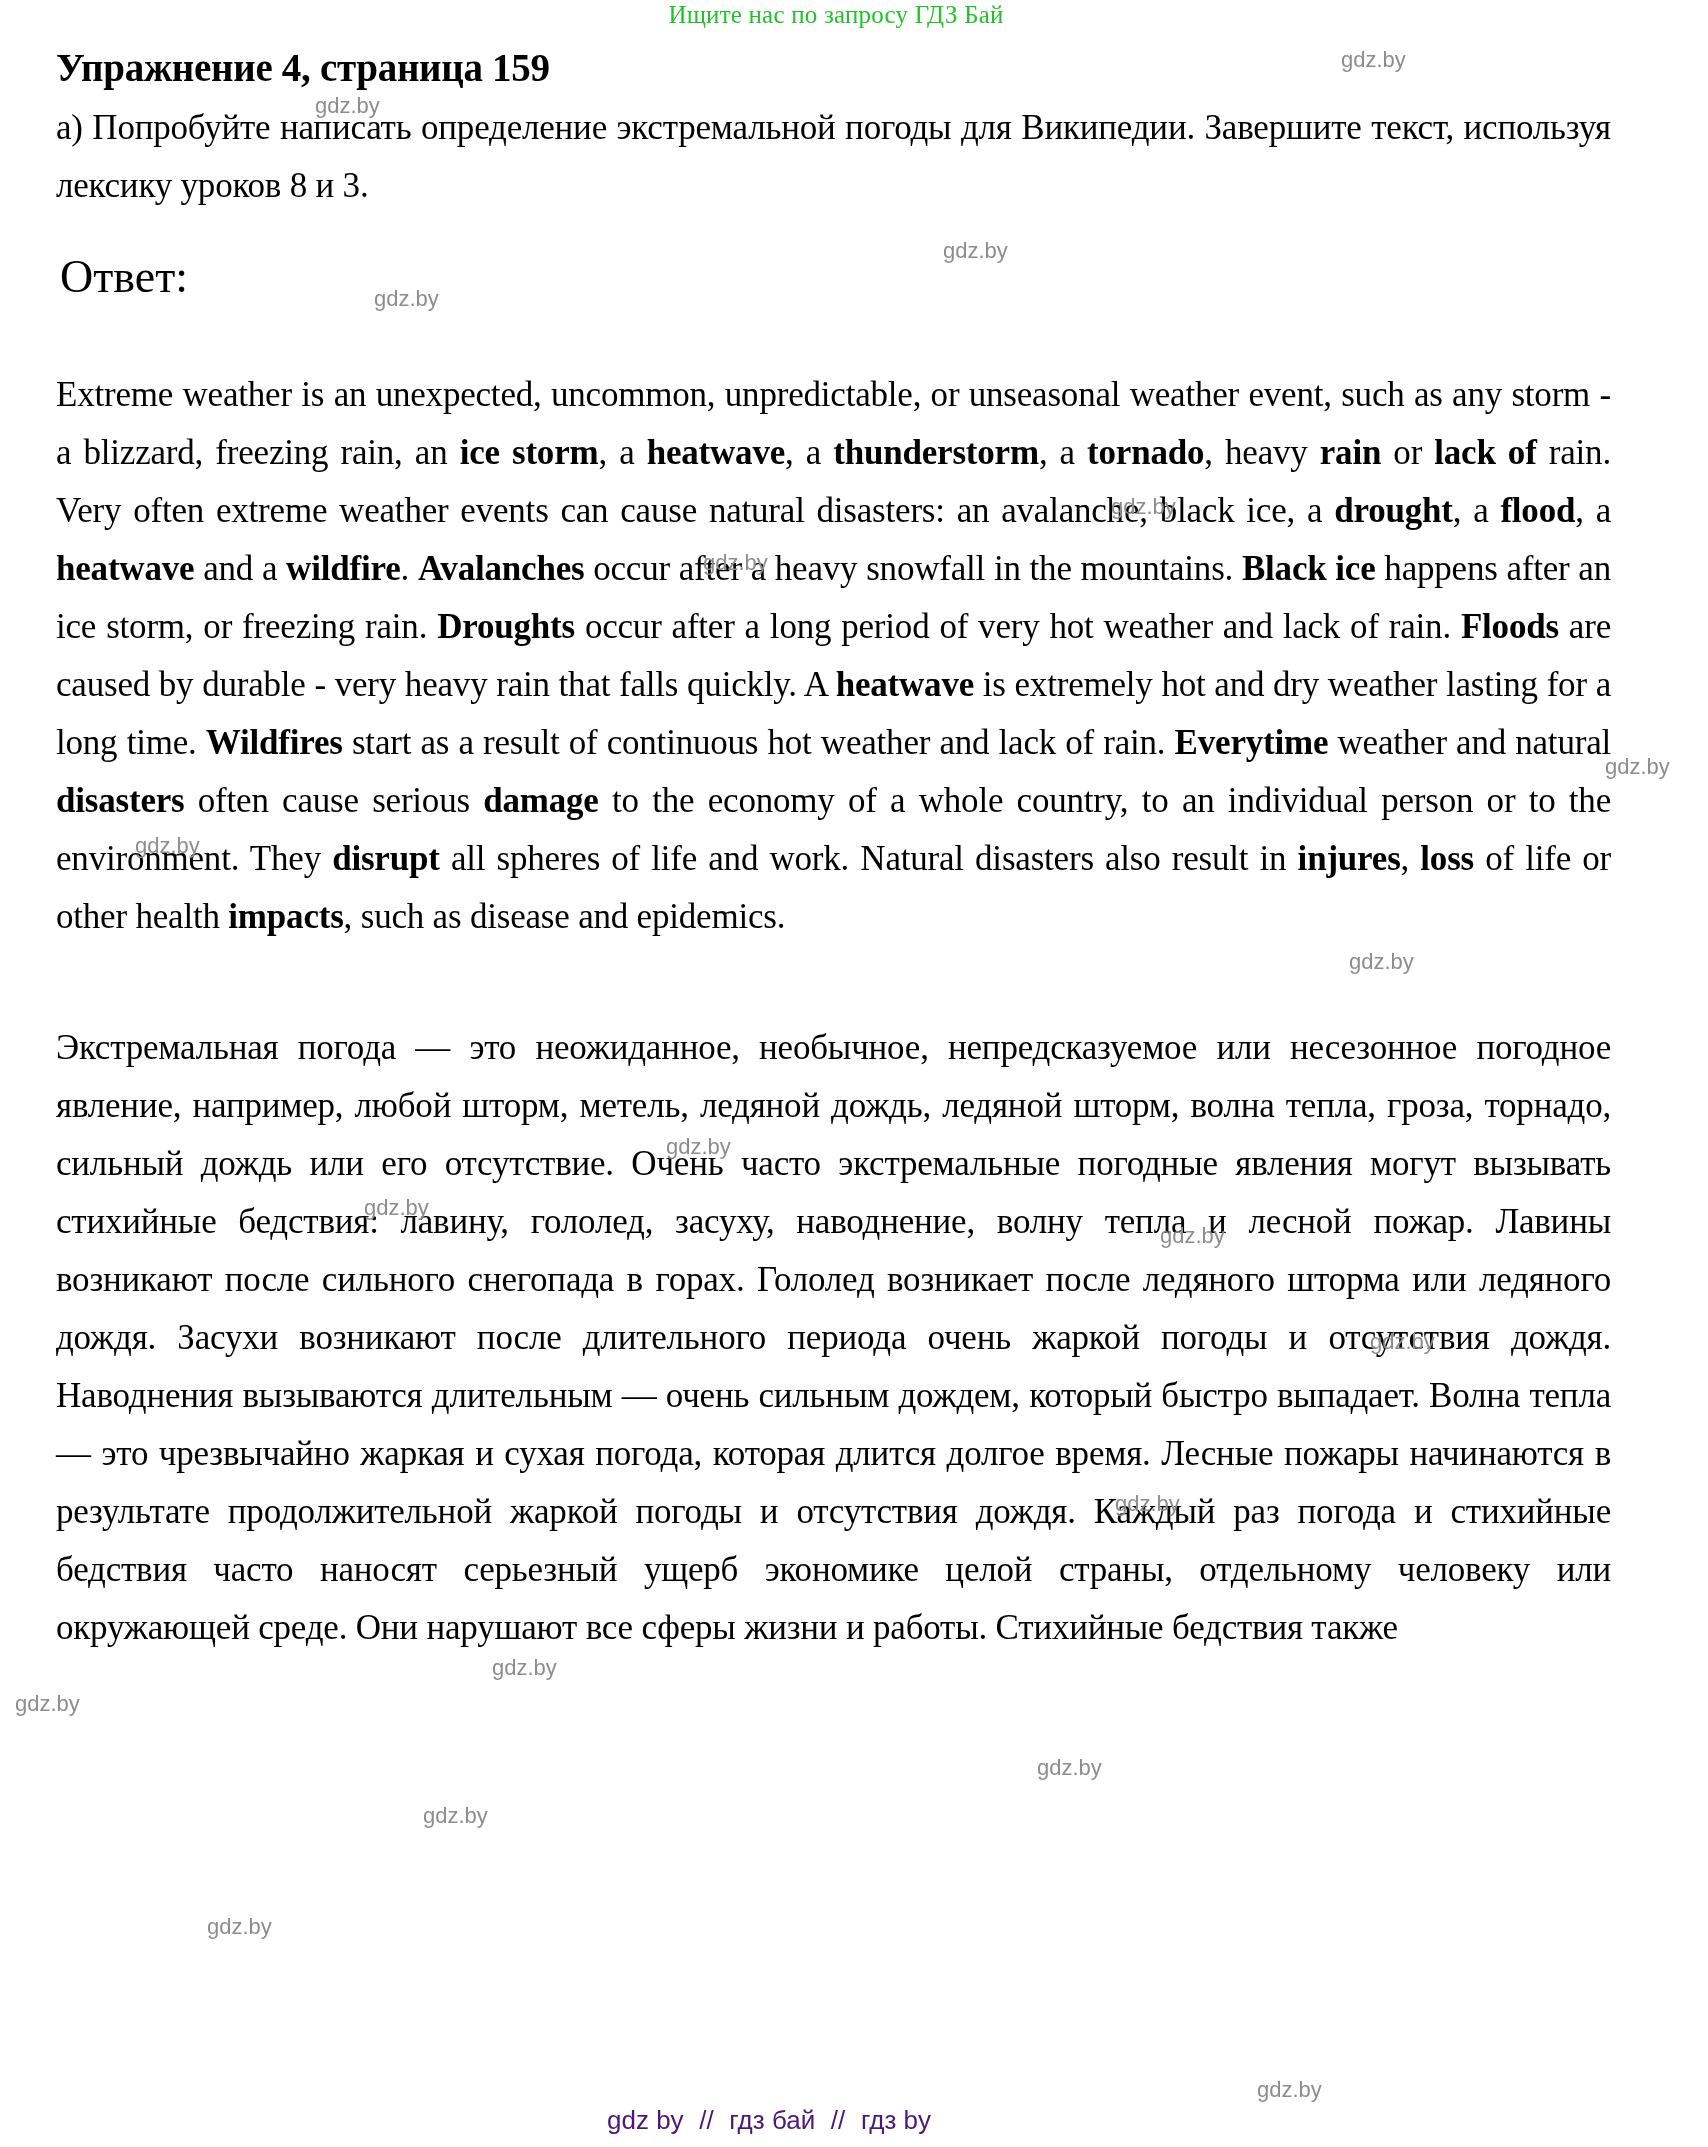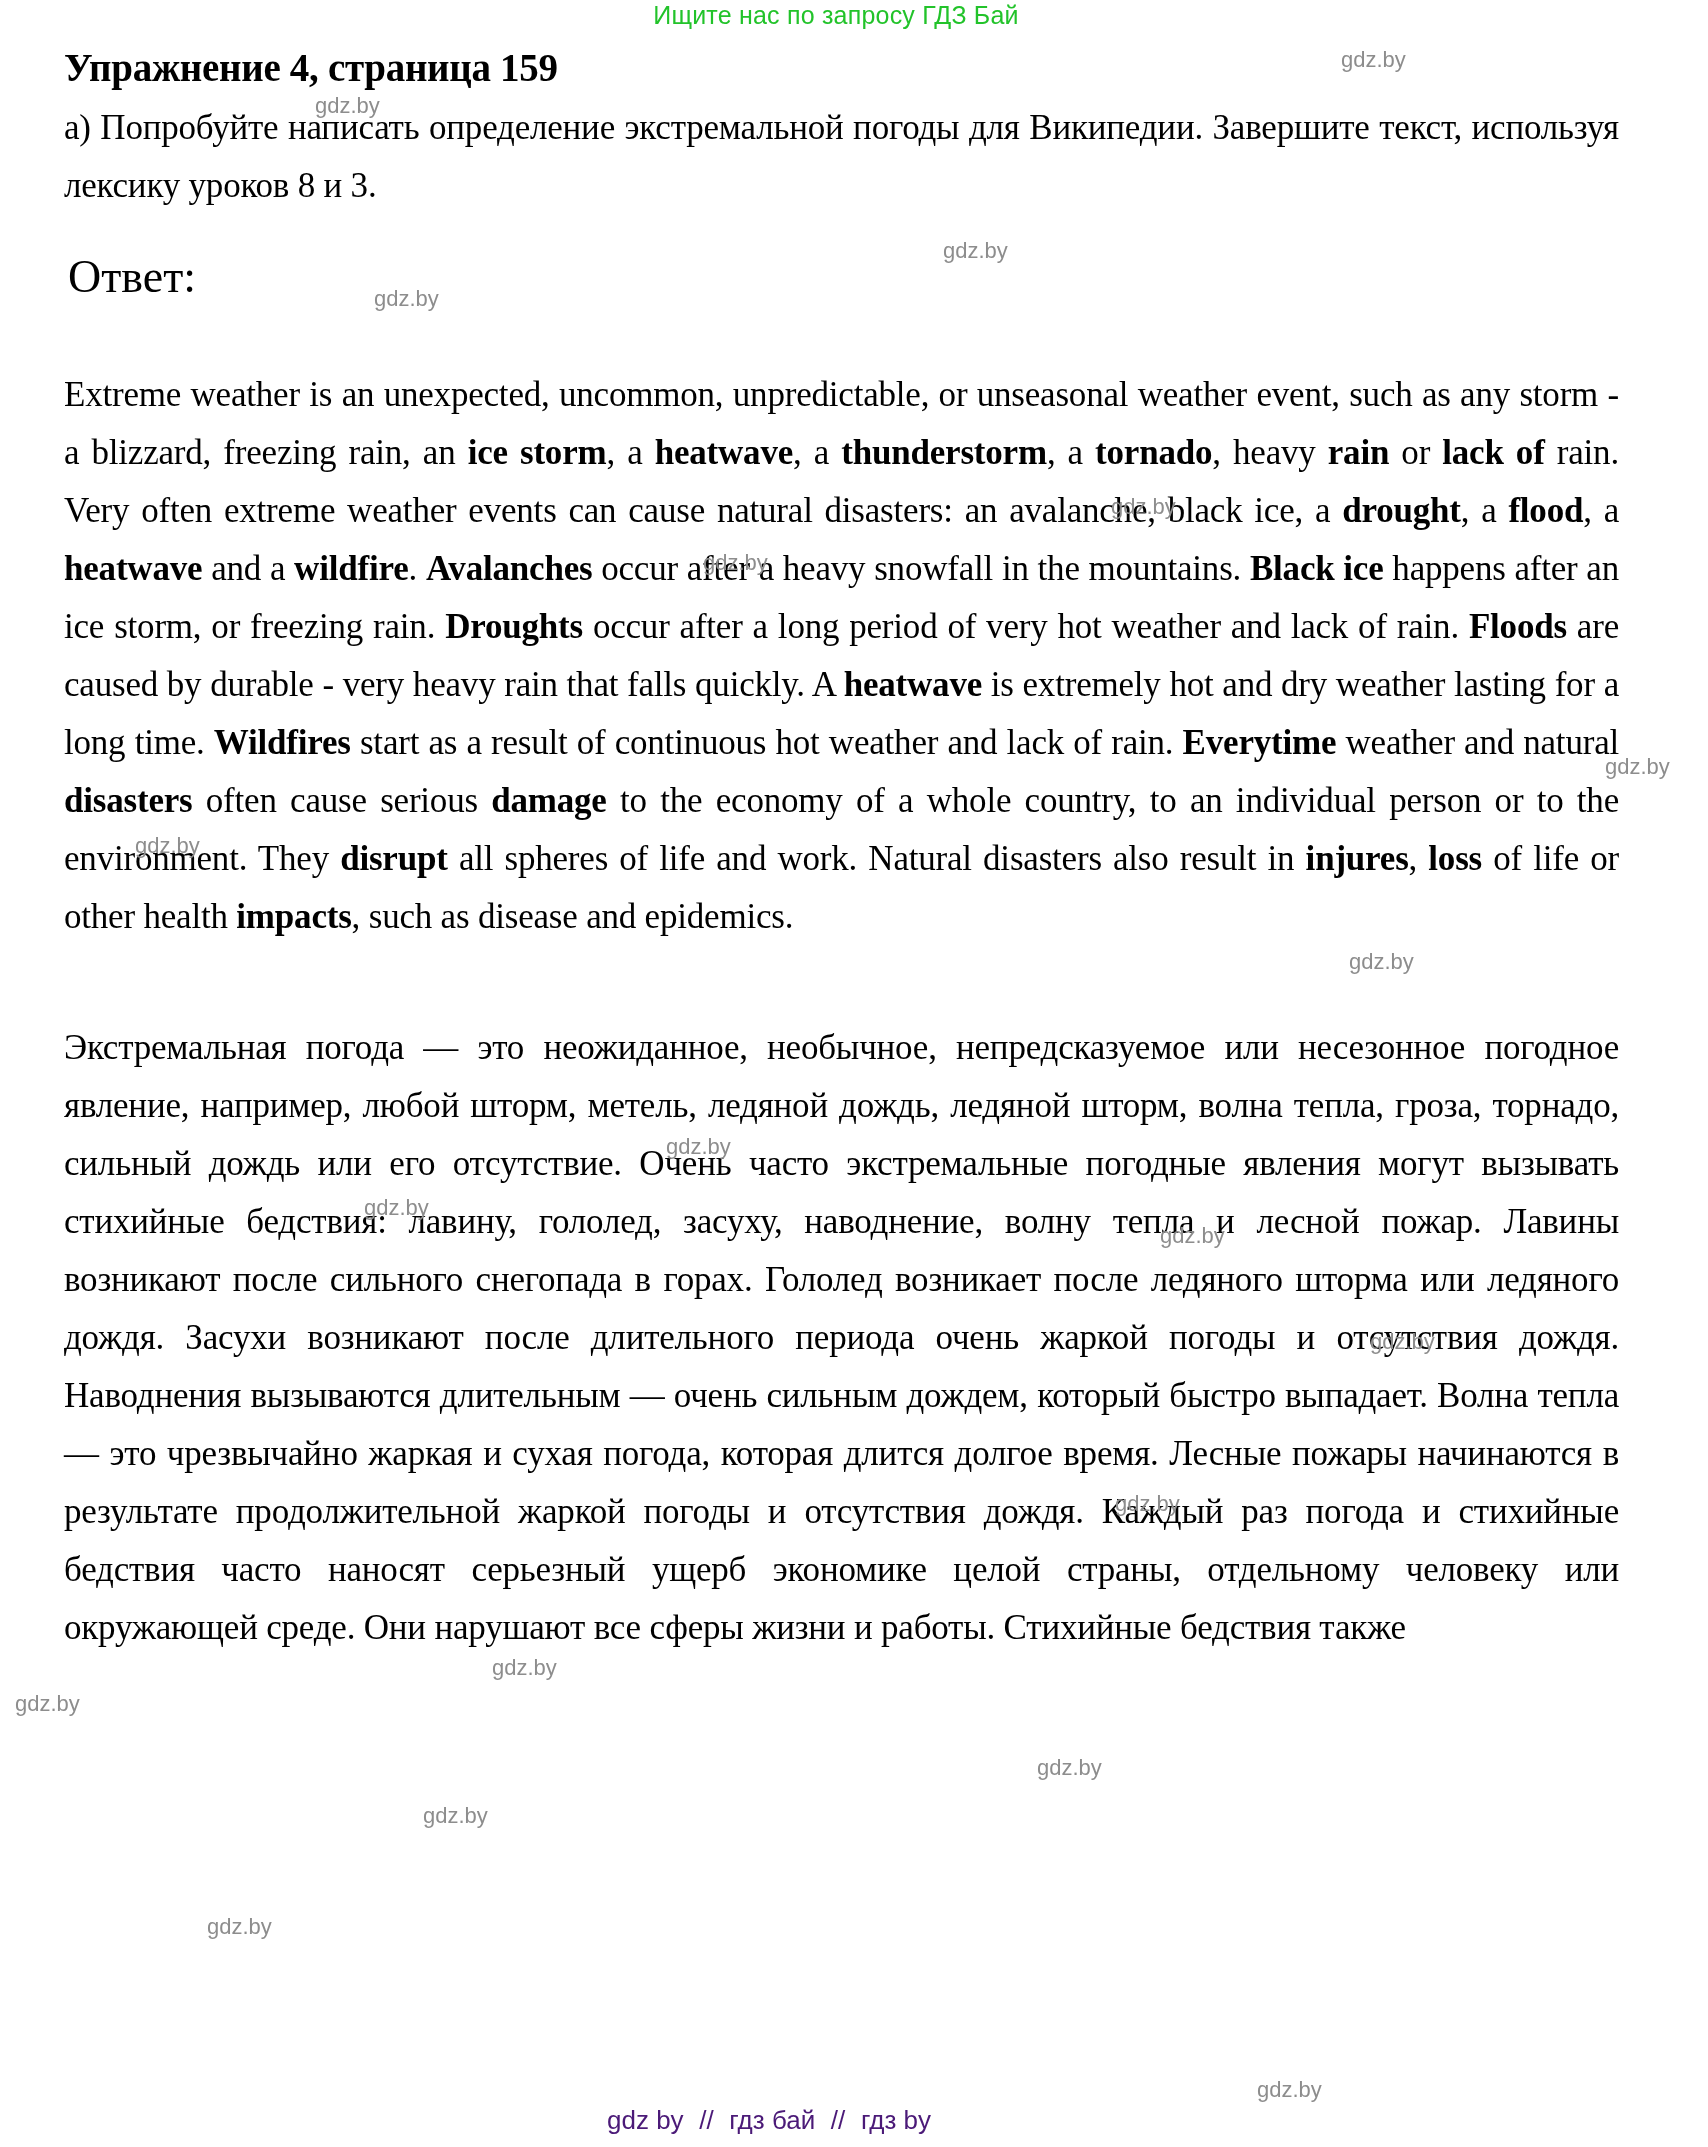--- a/index.html
+++ b/index.html
@@ -17,33 +17,33 @@
     color: #000000;
   }
 
   
   .promo-banner {
     position: absolute;
     top: 0;
     left: 0;
     width: 1672px;
     text-align: center;
-    font-family: Liberation Sans, sans-serif;
+    font-family: Liberation Serif, serif;
     font-size: 25px;
     line-height: 30px;
     color: #22c32a;
     letter-spacing: 0.2px;
     white-space: nowrap;
   }
 
   
   .page {
     position: absolute;
     top: 0;
-    left: 16px;
+    left: 8px;
     width: 1655px;
     height: 2148px;
     box-sizing: border-box;
     padding: 44px 52px 0 48px;
   }
 
   .exercise-title {
     font-size: 39px;
     line-height: 47px;
     font-weight: bold;

